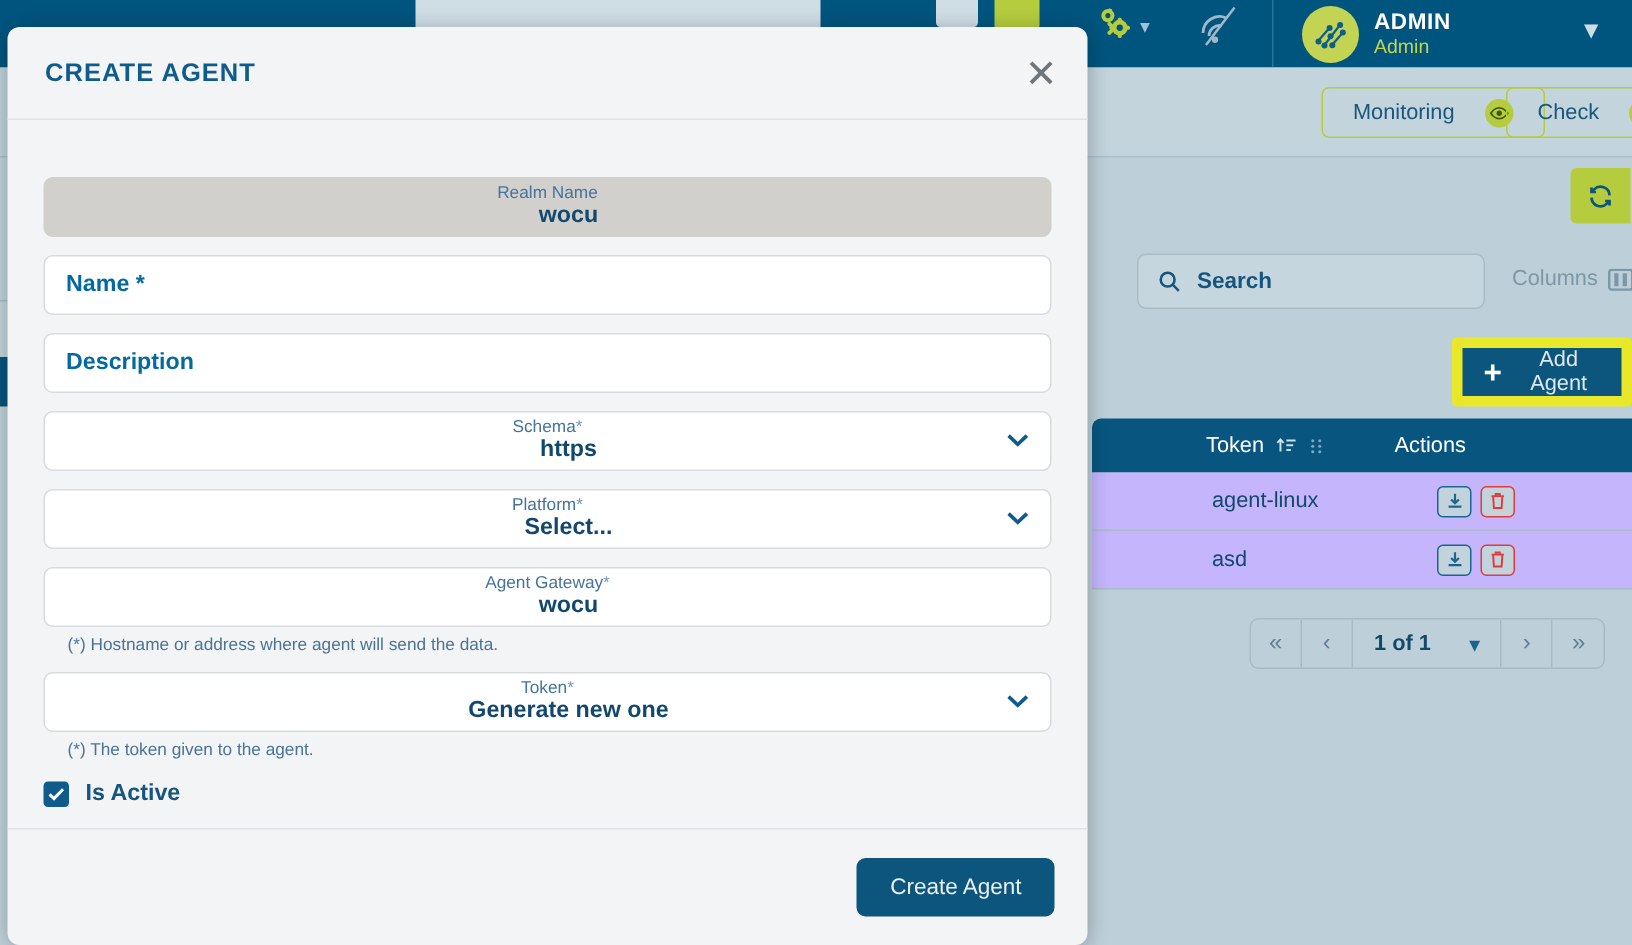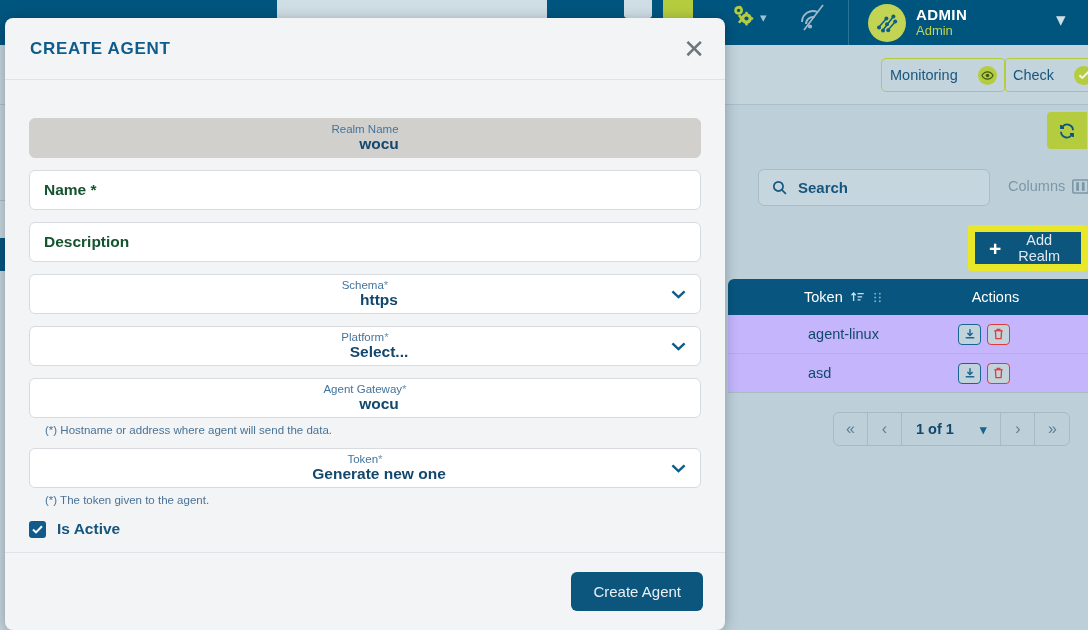--- a/index.html
+++ b/index.html
@@ -62,21 +62,21 @@
 
   
   .subheader {
     position: absolute; left: 0; top: 45px; width: 1088px; height: 60px;
     background: #c3d4dd; border-bottom: 1px solid #aabfca;
   }
   .pill-btn {
     position: absolute; top: 58px; height: 34px;
     border: 1px solid #b5cc3e; border-radius: 5px;
     background: transparent; color: #18567c; font-size: 14.5px;
-    display: flex; align-items: center; gap: 20px; padding: 0 8px;
+    display: flex; align-items: center; gap: 20px; padding: 0 20px;
     cursor: pointer;
   }
   .pill-btn .dot {
     width: 19px; height: 19px; border-radius: 50%; background: #b5cc3e;
     display: flex; align-items: center; justify-content: center;
   }
   #btn-monitoring { left: 881px; }
   #btn-check { left: 1004px; }
 
   .content-area {
@@ -115,21 +115,21 @@
     position: absolute; left: 728px; top: 279px; width: 360px;
   }
   .tbl-head {
     height: 36px; background: #08567f; display: flex; align-items: center;
     border-radius: 6px 0 0 0;
   }
   .th {
     color: #ffffff; font-size: 14.5px; display: flex; align-items: center; gap: 8px;
   }
   .th-token { margin-left: 76px; }
-  .th-actions { margin-left: 90px; }
+  .th-actions { margin-left: 48px; }
   .tr {
     height: 39px; background: #c4b5fd; border-bottom: 1px solid #a9bcc6;
     display: flex; align-items: center;
   }
   .td-token { margin-left: 80px; color: #12486a; font-size: 14.5px; width: 150px; }
   .td-actions { display: flex; gap: 6px; }
   .act-btn {
     width: 23px; height: 21px; border-radius: 4px;
     display: flex; align-items: center; justify-content: center;
     background: #c2d3dc; cursor: pointer;
@@ -204,21 +204,21 @@
   .field.readonly { background: #d2d0cd; border-color: #d2d0cd; }
   .field.filled { height: 40px; text-align: center; }
   .fl-label {
     font-size: 11.5px; color: #44749c; line-height: 1.1;
   }
   .fl-label .req { color: #6f98b8; }
   .fl-value {
     font-size: 15.5px; color: #13486e; font-weight: bold; line-height: 1.15; margin-left: 28px;
   }
   .fl-placeholder {
-    font-size: 15.5px; color: #14532d; font-weight: bold;
+    font-size: 15.5px; color: #0369a1; font-weight: bold;
   }
   .chev {
     position: absolute; right: 14px; top: 50%; transform: translateY(-50%);
     color: #0f5c8c;
   }
   .helper {
     font-size: 11.5px; color: #4a7396; margin: -6px 0 12px 16px;
   }
   .check-row {
     display: flex; align-items: center; gap: 11px; margin-top: 14px;
@@ -262,21 +262,21 @@
     <svg width="17" height="15" viewBox="0 0 18 16">
       <rect x="0.8" y="1" width="16.4" height="14" rx="1.6" fill="none" stroke="#7d97a5" stroke-width="1.7"></rect>
       <rect x="4.4" y="3.4" width="3" height="9.2" fill="#7d97a5"></rect>
       <rect x="10.4" y="3.4" width="3" height="9.2" fill="#7d97a5"></rect>
     </svg>
   </div>
 
   <div class="add-agent-wrap">
     <button class="add-agent-btn">
       <span class="plus">+</span>
-      <span>Add Realm</span>
+      <span>Add Agent</span>
     </button>
   </div>
 
   <div class="tbl">
     <div class="tbl-head">
       <div class="th th-token">
         <span>Token</span>
         <svg width="14" height="13" viewBox="0 0 16 14" stroke="#cfe0ea" stroke-width="1.5" fill="none">
           <path d="M3 11V2M0.6 4.4 3 1.8l2.4 2.6"></path>
           <path d="M7.5 2.6h7M7.5 6.2h5.2M7.5 9.8h3.4"></path>

